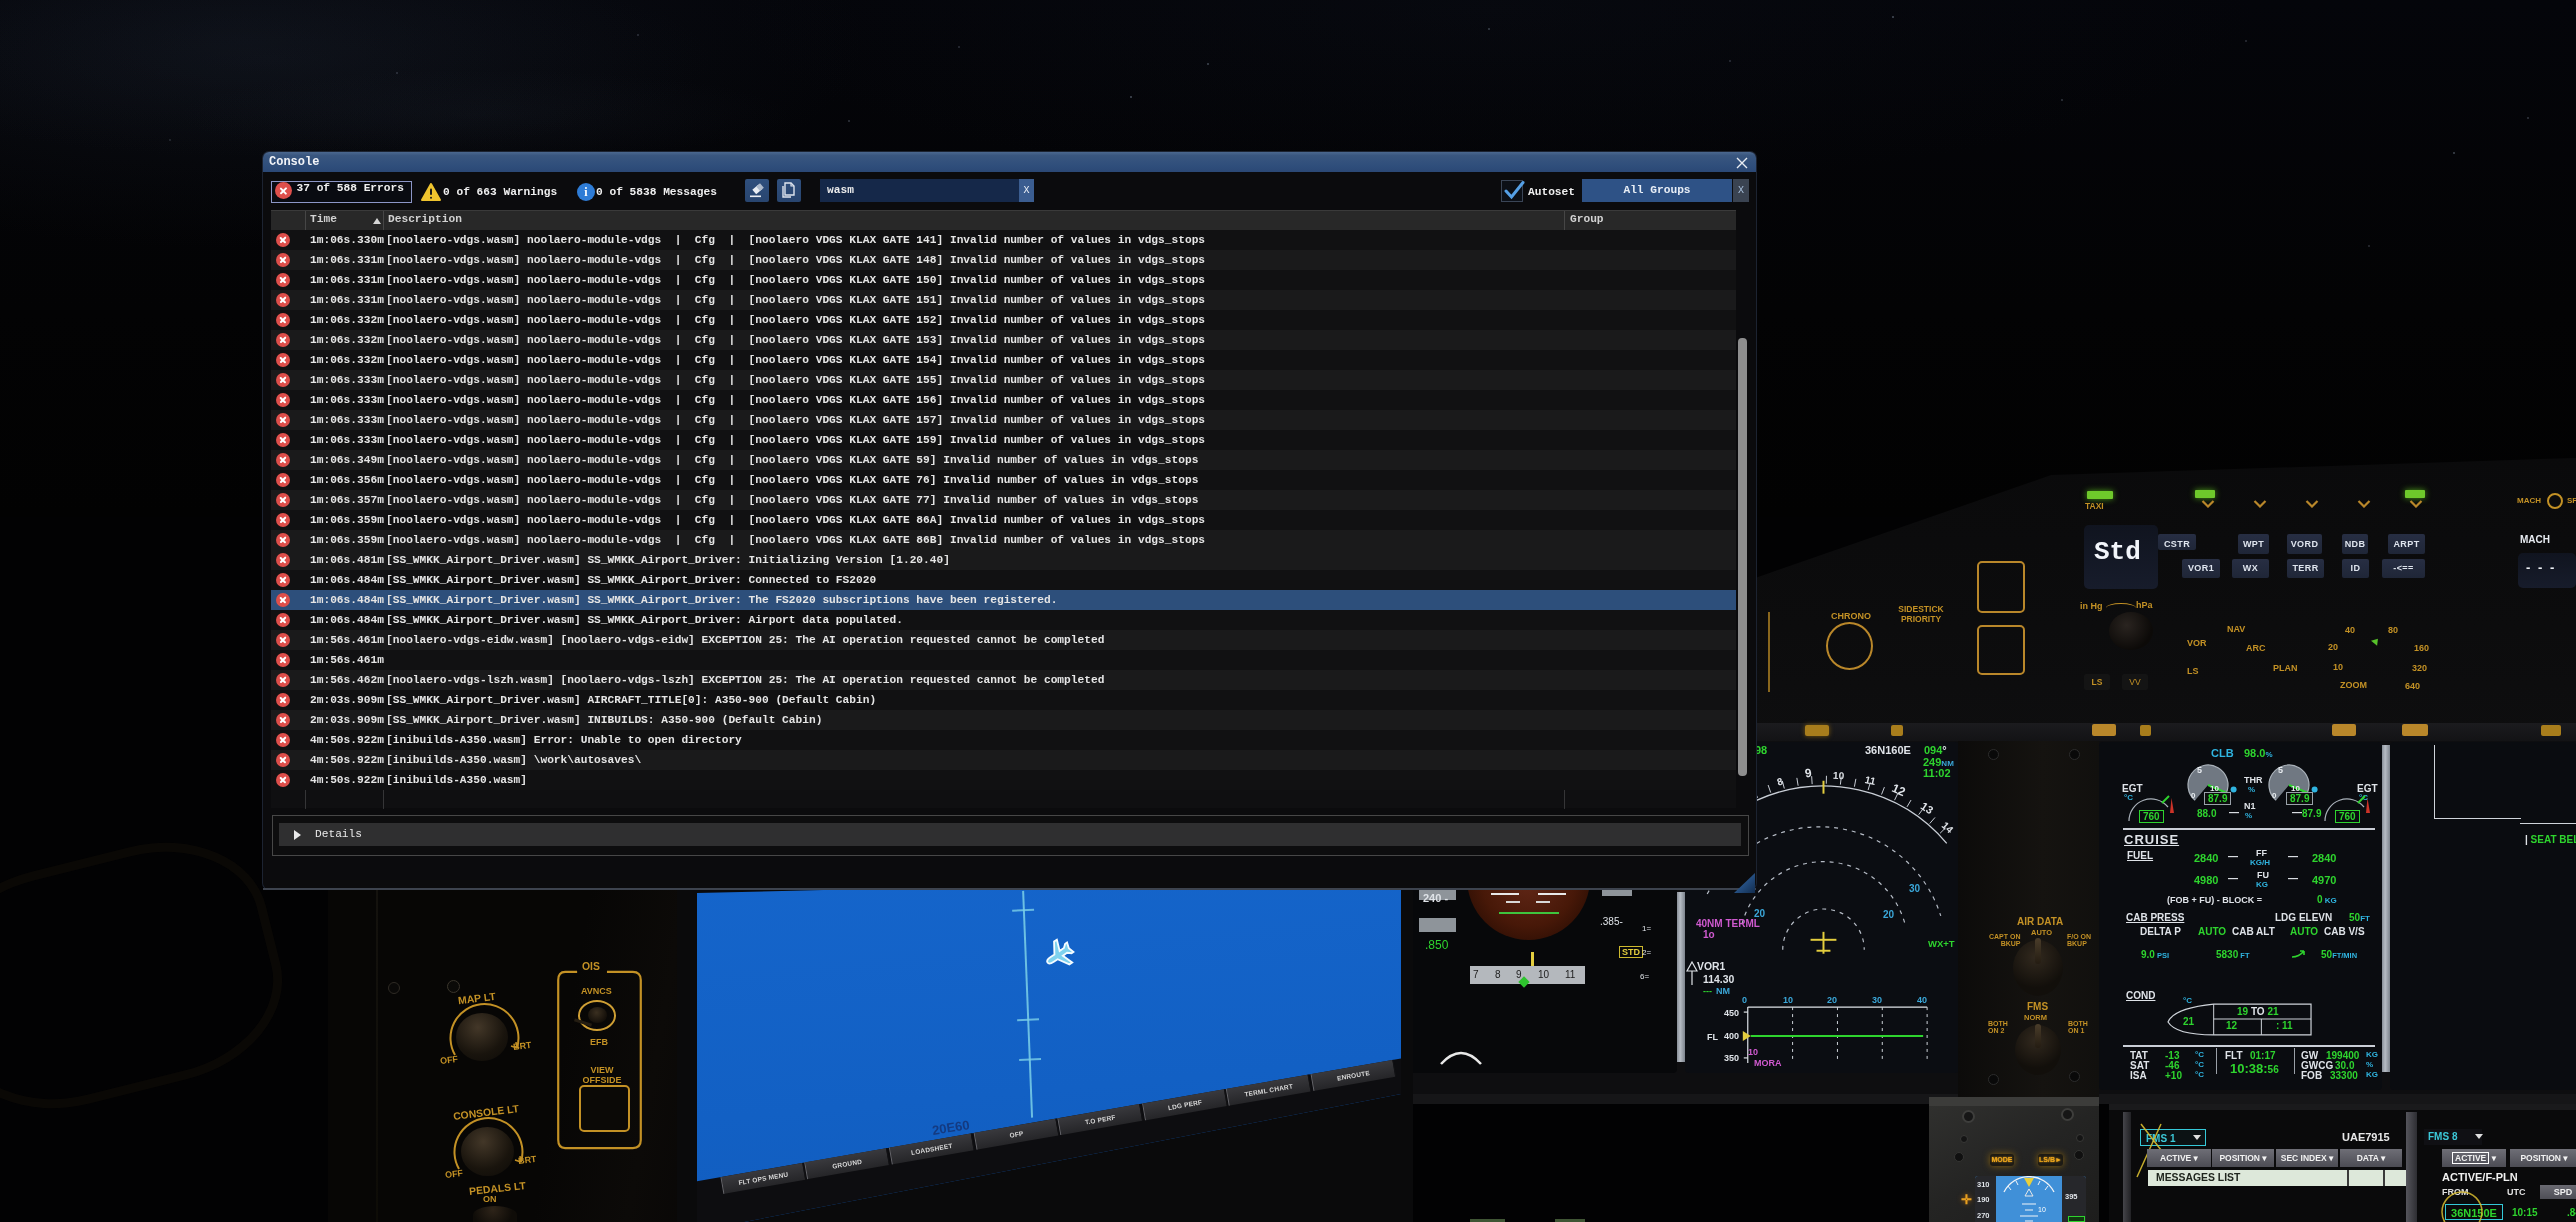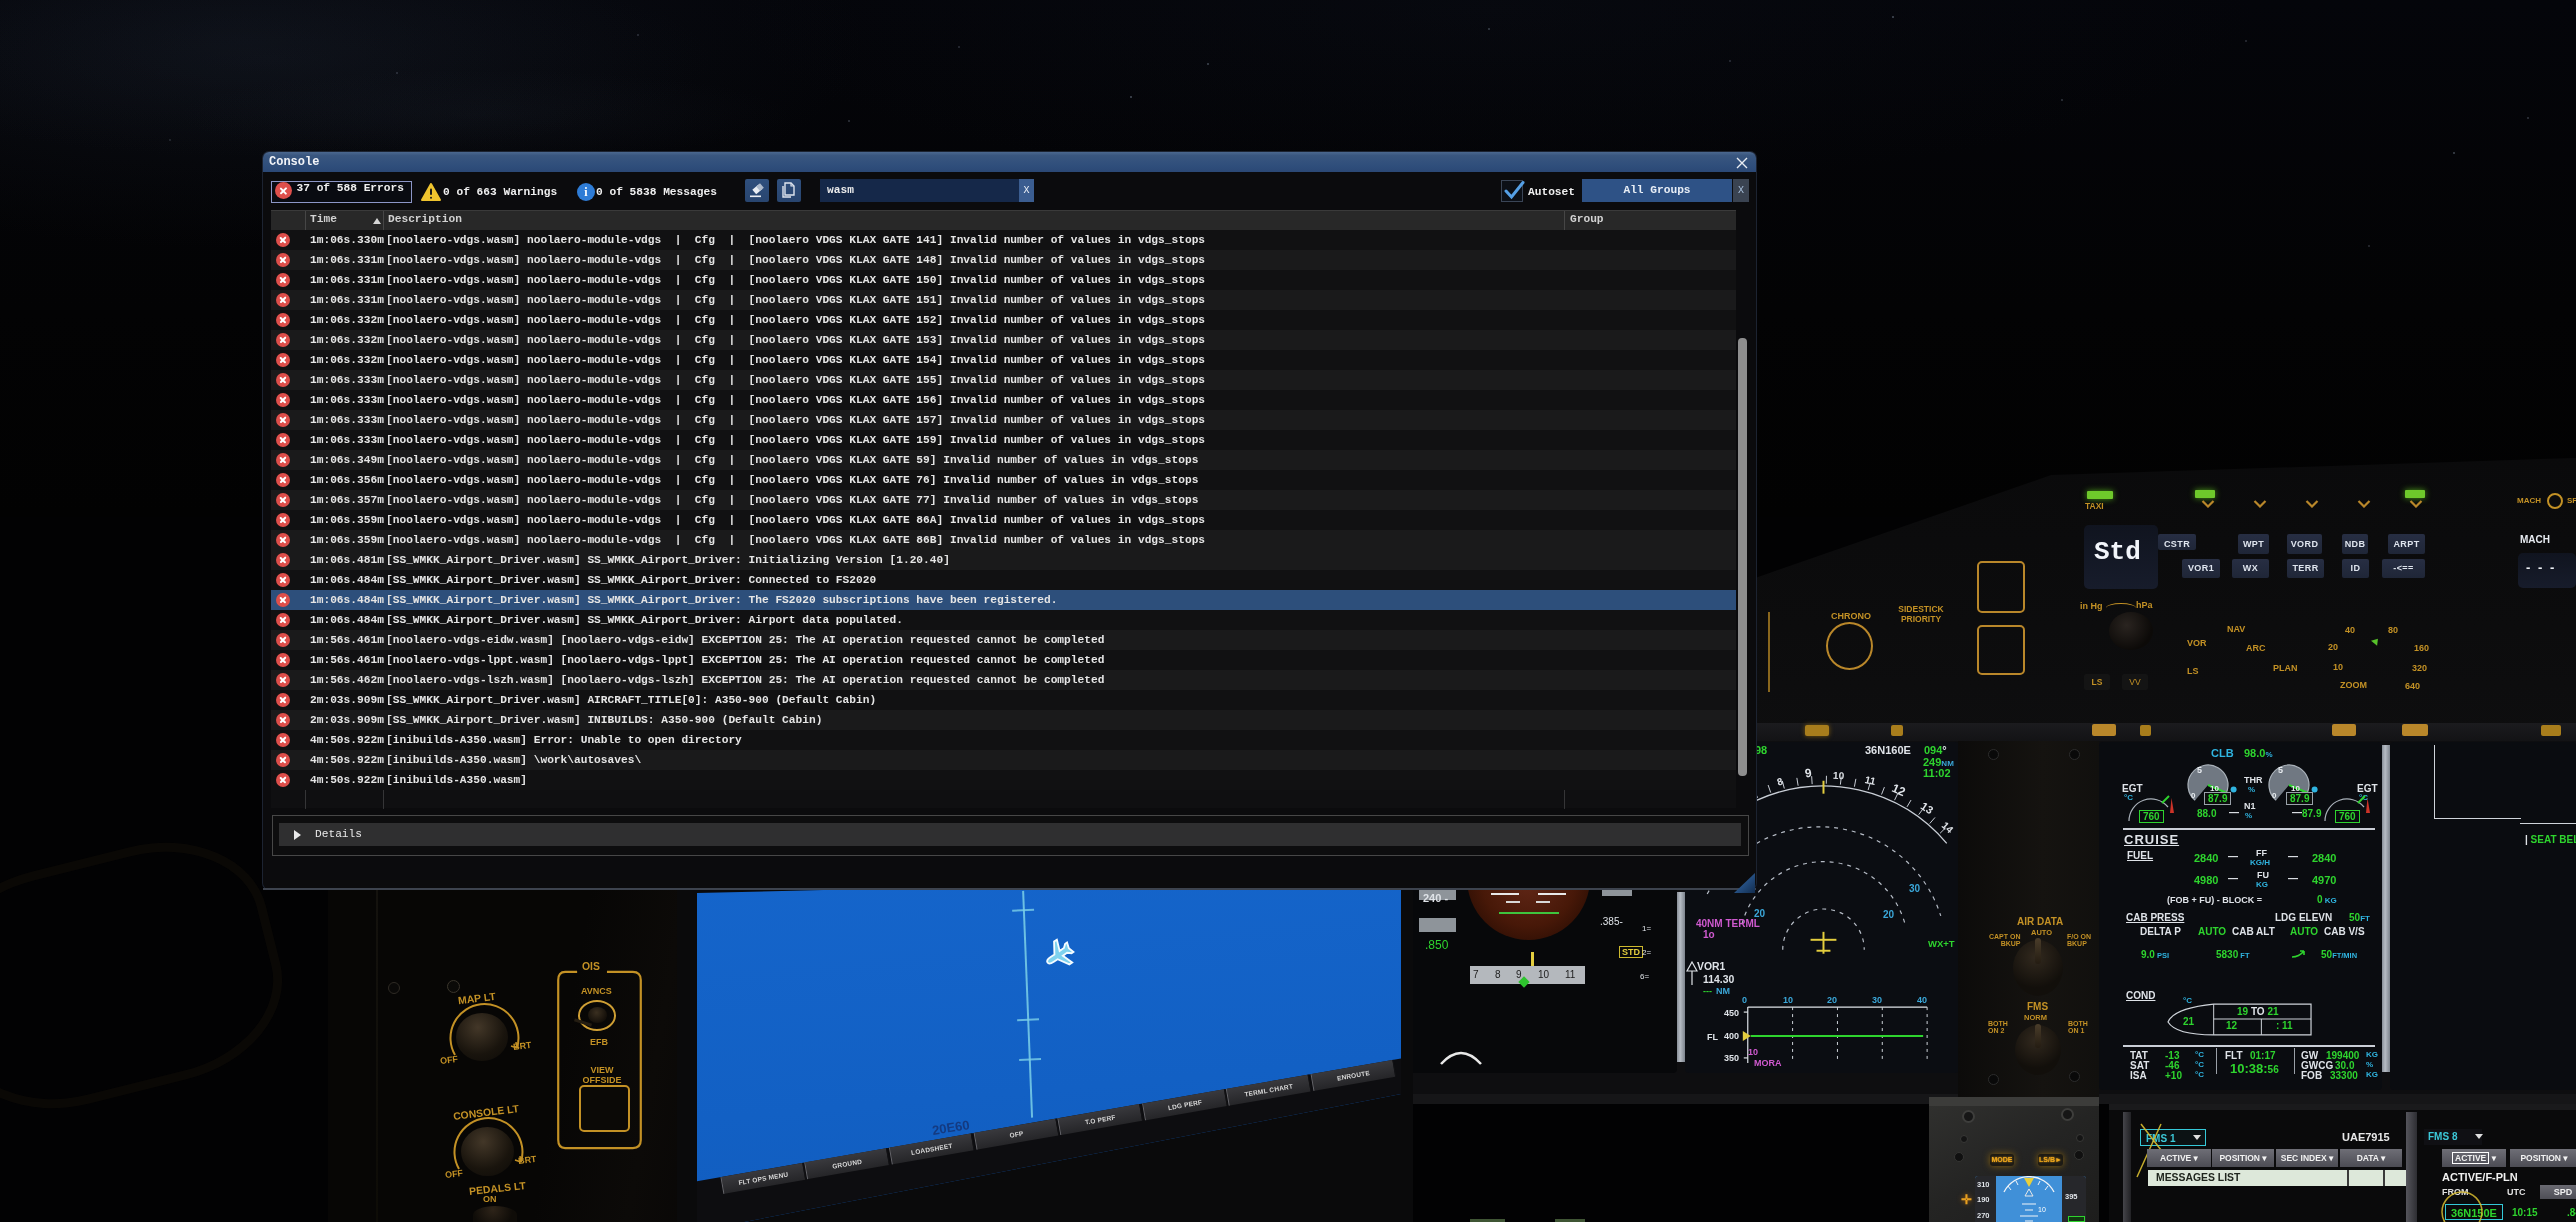--- a/index.html
+++ b/index.html
@@ -640,21 +640,21 @@
 <div class="row even"><span class="ic"><i></i><i></i></span><span class="tm">1m:06s.349m</span><span class="ds">[noolaero-vdgs.wasm] noolaero-module-vdgs  |  Cfg  |  [noolaero VDGS KLAX GATE 59] Invalid number of values in vdgs_stops</span></div>
 <div class="row odd"><span class="ic"><i></i><i></i></span><span class="tm">1m:06s.356m</span><span class="ds">[noolaero-vdgs.wasm] noolaero-module-vdgs  |  Cfg  |  [noolaero VDGS KLAX GATE 76] Invalid number of values in vdgs_stops</span></div>
 <div class="row even"><span class="ic"><i></i><i></i></span><span class="tm">1m:06s.357m</span><span class="ds">[noolaero-vdgs.wasm] noolaero-module-vdgs  |  Cfg  |  [noolaero VDGS KLAX GATE 77] Invalid number of values in vdgs_stops</span></div>
 <div class="row odd"><span class="ic"><i></i><i></i></span><span class="tm">1m:06s.359m</span><span class="ds">[noolaero-vdgs.wasm] noolaero-module-vdgs  |  Cfg  |  [noolaero VDGS KLAX GATE 86A] Invalid number of values in vdgs_stops</span></div>
 <div class="row even"><span class="ic"><i></i><i></i></span><span class="tm">1m:06s.359m</span><span class="ds">[noolaero-vdgs.wasm] noolaero-module-vdgs  |  Cfg  |  [noolaero VDGS KLAX GATE 86B] Invalid number of values in vdgs_stops</span></div>
 <div class="row even"><span class="ic"><i></i><i></i></span><span class="tm">1m:06s.481m</span><span class="ds">[SS_WMKK_Airport_Driver.wasm] SS_WMKK_Airport_Driver: Initializing Version [1.20.40]</span></div>
 <div class="row odd"><span class="ic"><i></i><i></i></span><span class="tm">1m:06s.484m</span><span class="ds">[SS_WMKK_Airport_Driver.wasm] SS_WMKK_Airport_Driver: Connected to FS2020</span></div>
 <div class="row sel"><span class="ic"><i></i><i></i></span><span class="tm">1m:06s.484m</span><span class="ds">[SS_WMKK_Airport_Driver.wasm] SS_WMKK_Airport_Driver: The FS2020 subscriptions have been registered.</span></div>
 <div class="row odd"><span class="ic"><i></i><i></i></span><span class="tm">1m:06s.484m</span><span class="ds">[SS_WMKK_Airport_Driver.wasm] SS_WMKK_Airport_Driver: Airport data populated.</span></div>
 <div class="row even"><span class="ic"><i></i><i></i></span><span class="tm">1m:56s.461m</span><span class="ds">[noolaero-vdgs-eidw.wasm] [noolaero-vdgs-eidw] EXCEPTION 25: The AI operation requested cannot be completed</span></div>
-<div class="row odd"><span class="ic"><i></i><i></i></span><span class="tm">1m:56s.461m</span><span class="ds">[noolaero-vdgs-lppt.wasm] [noolaero-vdgs-lppt] EXCEPTION 25: The AI operation requested cannot be completed</span></div>
+<div class="row odd"><span class="ic"><i></i><i></i></span><span class="tm">1m:56s.461m</span></div>
 <div class="row even"><span class="ic"><i></i><i></i></span><span class="tm">1m:56s.462m</span><span class="ds">[noolaero-vdgs-lszh.wasm] [noolaero-vdgs-lszh] EXCEPTION 25: The AI operation requested cannot be completed</span></div>
 <div class="row odd"><span class="ic"><i></i><i></i></span><span class="tm">2m:03s.909m</span><span class="ds">[SS_WMKK_Airport_Driver.wasm] AIRCRAFT_TITLE[0]: A350-900 (Default Cabin)</span></div>
 <div class="row even"><span class="ic"><i></i><i></i></span><span class="tm">2m:03s.909m</span><span class="ds">[SS_WMKK_Airport_Driver.wasm] INIBUILDS: A350-900 (Default Cabin)</span></div>
 <div class="row odd"><span class="ic"><i></i><i></i></span><span class="tm">4m:50s.922m</span><span class="ds">[inibuilds-A350.wasm] Error: Unable to open directory</span></div>
 <div class="row even"><span class="ic"><i></i><i></i></span><span class="tm">4m:50s.922m</span><span class="ds">[inibuilds-A350.wasm] \work\autosaves\</span></div>
 <div class="row odd"><span class="ic"><i></i><i></i></span><span class="tm">4m:50s.922m</span><span class="ds">[inibuilds-A350.wasm]</span></div>
     </div>
   </div>
   <div id="dtl">
         <div id="dtlbar">

